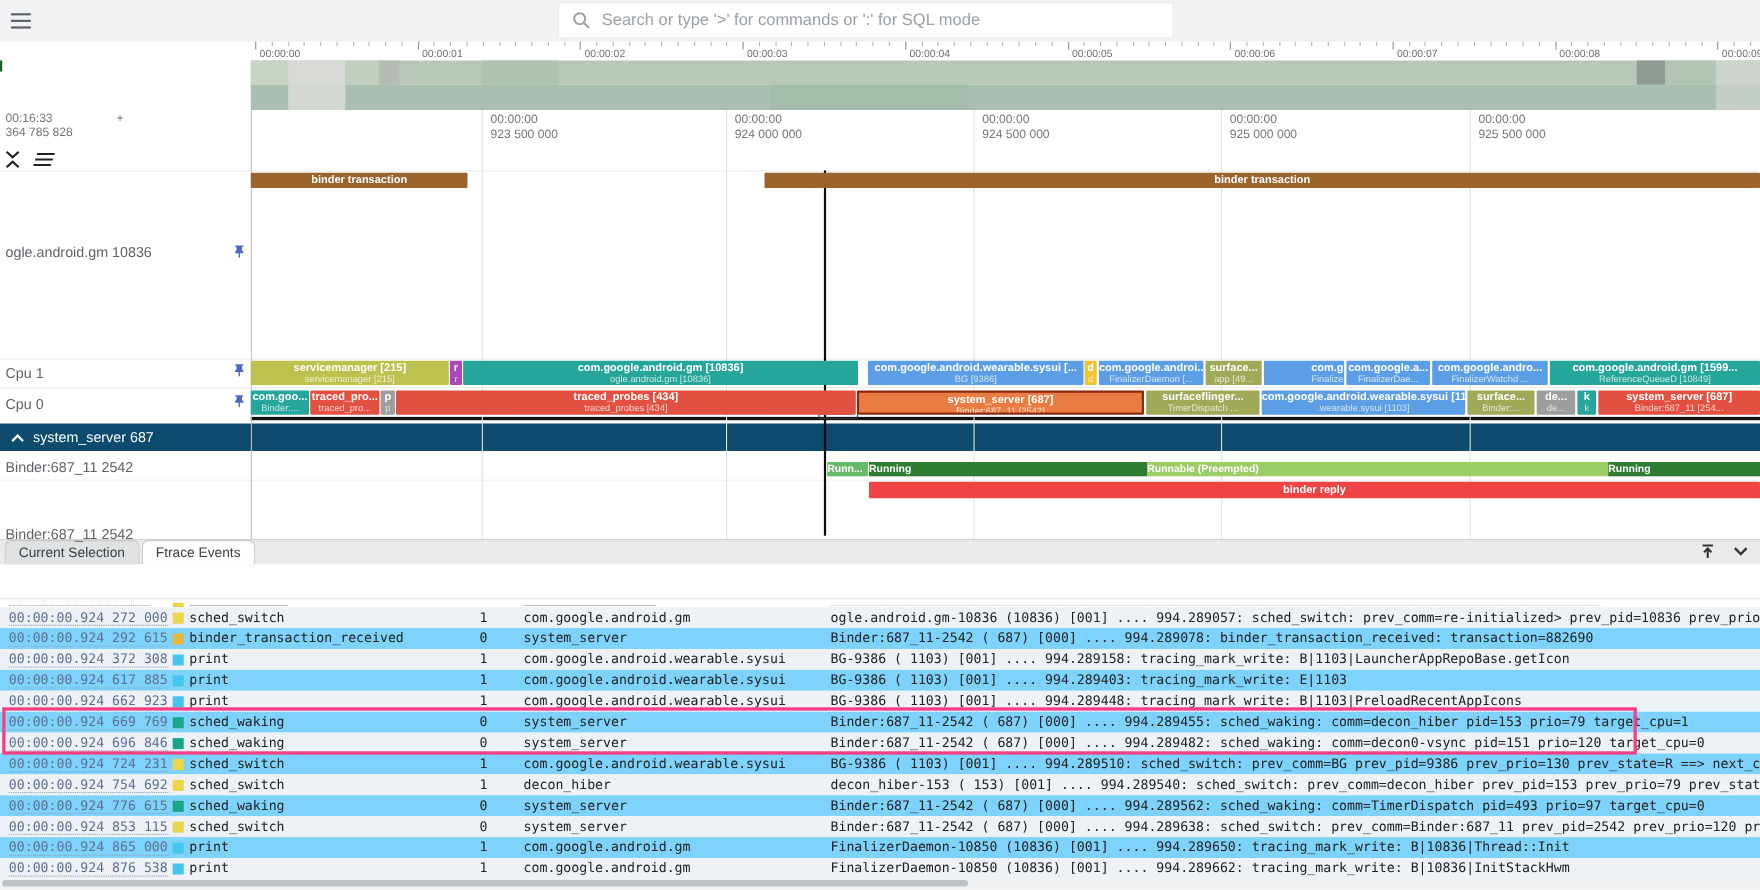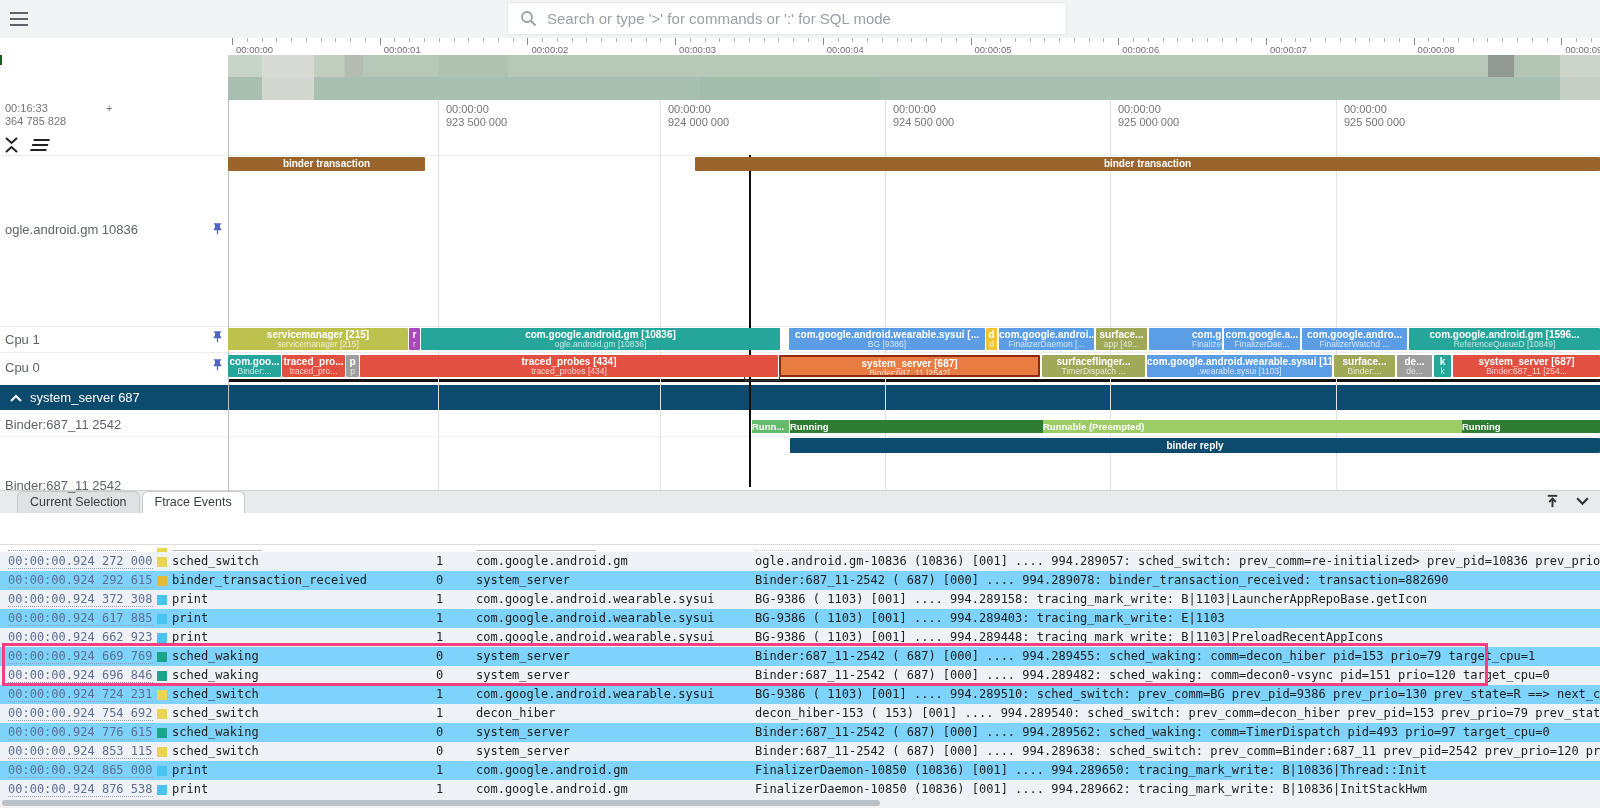--- a/index.html
+++ b/index.html
@@ -43,21 +43,21 @@
   .groupheader span{margin-left:30px;}
   .cursorline{position:absolute;left:749px;top:155px;width:2px;height:332px;background:#0d0d0d;}
   .diamond{position:absolute;left:744px;top:334px;width:10px;height:10px;background:#000;transform:rotate(45deg);}
   .durlabel{position:absolute;left:744px;top:365px;background:#fff;border:1px solid #555;color:#111;
             font-size:9px;line-height:10px;padding:0 1px;white-space:nowrap;}
   .durbracket{position:absolute;left:744px;top:377px;width:36px;height:4px;border-left:1px solid #333;
               border-right:1px solid #333;border-bottom:1px solid #333;box-sizing:border-box;}
   .blackline{position:absolute;left:228px;top:379px;width:1372px;height:2.5px;background:#111;}
   
   .tabbar{position:absolute;left:0;top:490px;width:1600px;height:23px;background:#e8eaeb;border-top:1px solid #d2d2d2;
-          box-sizing:border-box;display:flex;align-items:flex-end;padding-left:17px;}
+          box-sizing:border-box;display:flex;align-items:flex-end;padding-left:4px;}
   .tab{height:22px;line-height:21px;padding:0 12px;font-size:12.5px;color:#3c4043;border:1px solid #c6c8c9;
        border-bottom:none;border-radius:6px 6px 0 0;background:#dfe1e2;margin-right:2px;box-sizing:border-box;cursor:pointer;white-space:nowrap;}
   .tab.active{background:#fff;}
   .tabicons{position:absolute;right:10px;top:493px;display:flex;gap:14px;}
   
   .panelheader{position:absolute;left:0;top:513px;width:1600px;height:31px;background:#fff;}
   .paneltitle{position:absolute;left:6px;top:5px;font-size:15.5px;font-weight:bold;color:#111;}
   .filterbox{position:absolute;right:14px;top:7px;display:flex;align-items:center;gap:6px;font-size:13.5px;color:#222;cursor:pointer;}
   .tablesep{position:absolute;left:0;top:544px;width:1600px;height:1px;background:#dcdcdc;}
   
@@ -369,21 +369,21 @@
     </div>
     <div class="slice" style="left: 1224px; width: 76px; top: 328px; height: 22px; background: rgb(92, 158, 229);">
       <div class="t">com.google.a...</div>
       <div class="s">FinalizerDae...</div>
     </div>
     <div class="slice" style="left: 1302px; width: 105px; top: 328px; height: 22px; background: rgb(92, 158, 229);">
       <div class="t">com.google.andro...</div>
       <div class="s">FinalizerWatchd ...</div>
     </div>
     <div class="slice" style="left: 1409px; width: 191px; top: 328px; height: 22px; background: rgb(38, 166, 154);">
-      <div class="t">com.google.android.gm [1596...</div>
+      <div class="t">com.google.android.gm [1599...</div>
       <div class="s">ReferenceQueueD [10849]</div>
     </div>
     <div class="slice" style="left: 228px; width: 53px; top: 355px; height: 22px; background: rgb(38, 166, 154);">
       <div class="t">com.goo...</div>
       <div class="s">Binder:...</div>
     </div>
     <div class="slice" style="left: 282px; width: 63px; top: 355px; height: 22px; background: rgb(226, 80, 65);">
       <div class="t">traced_pro...</div>
       <div class="s">traced_pro...</div>
     </div>
@@ -420,21 +420,21 @@
       <div class="s">k</div>
     </div>
     <div class="slice" style="left: 1453px; width: 147px; top: 355px; height: 22px; background: rgb(226, 80, 65);">
       <div class="t">system_server [687]</div>
       <div class="s">Binder:687_11 [254...</div>
     </div>
     <div class="state" style="left: 752px; width: 37px; top: 420px; background: rgb(102, 187, 106);">Runn...</div>
     <div class="state" style="left: 790px; width: 253px; top: 420px; background: rgb(46, 125, 50);">Running</div>
     <div class="state" style="left: 1043px; width: 419px; top: 420px; background: rgb(156, 204, 101);">Runnable (Preempted)</div>
     <div class="state" style="left: 1462px; width: 138px; top: 420px; background: rgb(46, 125, 50);">Running</div>
-    <div class="bar" style="left: 790px; width: 810px; top: 438px; height: 15px; line-height: 15px; background: #0c4a6e;">binder reply</div>
+    <div class="bar" style="left: 790px; width: 810px; top: 438px; height: 15px; line-height: 15px; background: #ef4444;">binder reply</div>
     <div class="trow odd" style="top: 552px;">
       <div class="tc tts"><span>00:00:00.924 272 000</span></div>
       <div class="tchip" style="background: rgb(234, 213, 77);"></div>
       <div class="tc tev">sched_switch</div>
       <div class="tc tcpu">1</div>
       <div class="tc tproc">com.google.android.gm</div>
       <div class="tc targs">ogle.android.gm-10836 (10836) [001] .... 994.289057: sched_switch: prev_comm=re-initialized&gt; prev_pid=10836 prev_prio=120 p</div>
     </div>
     <div class="trow even" style="top: 571px;">
       <div class="tc tts"><span>00:00:00.924 292 615</span></div>

